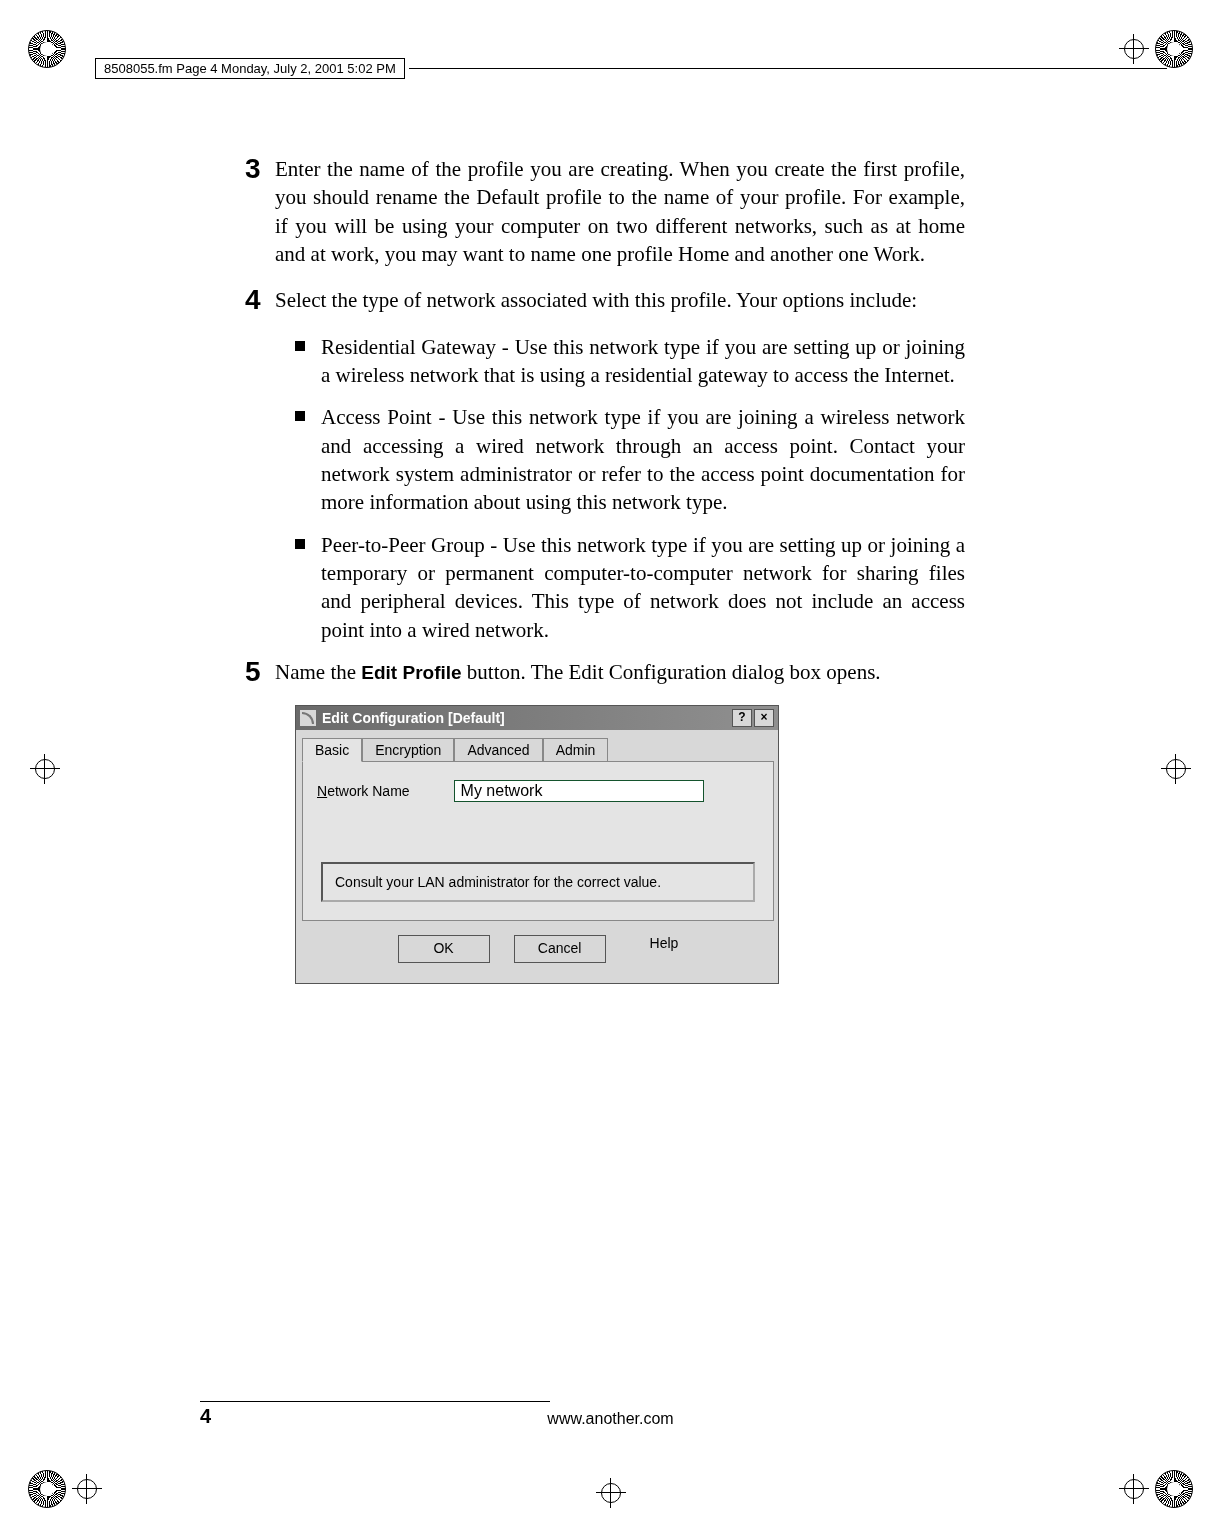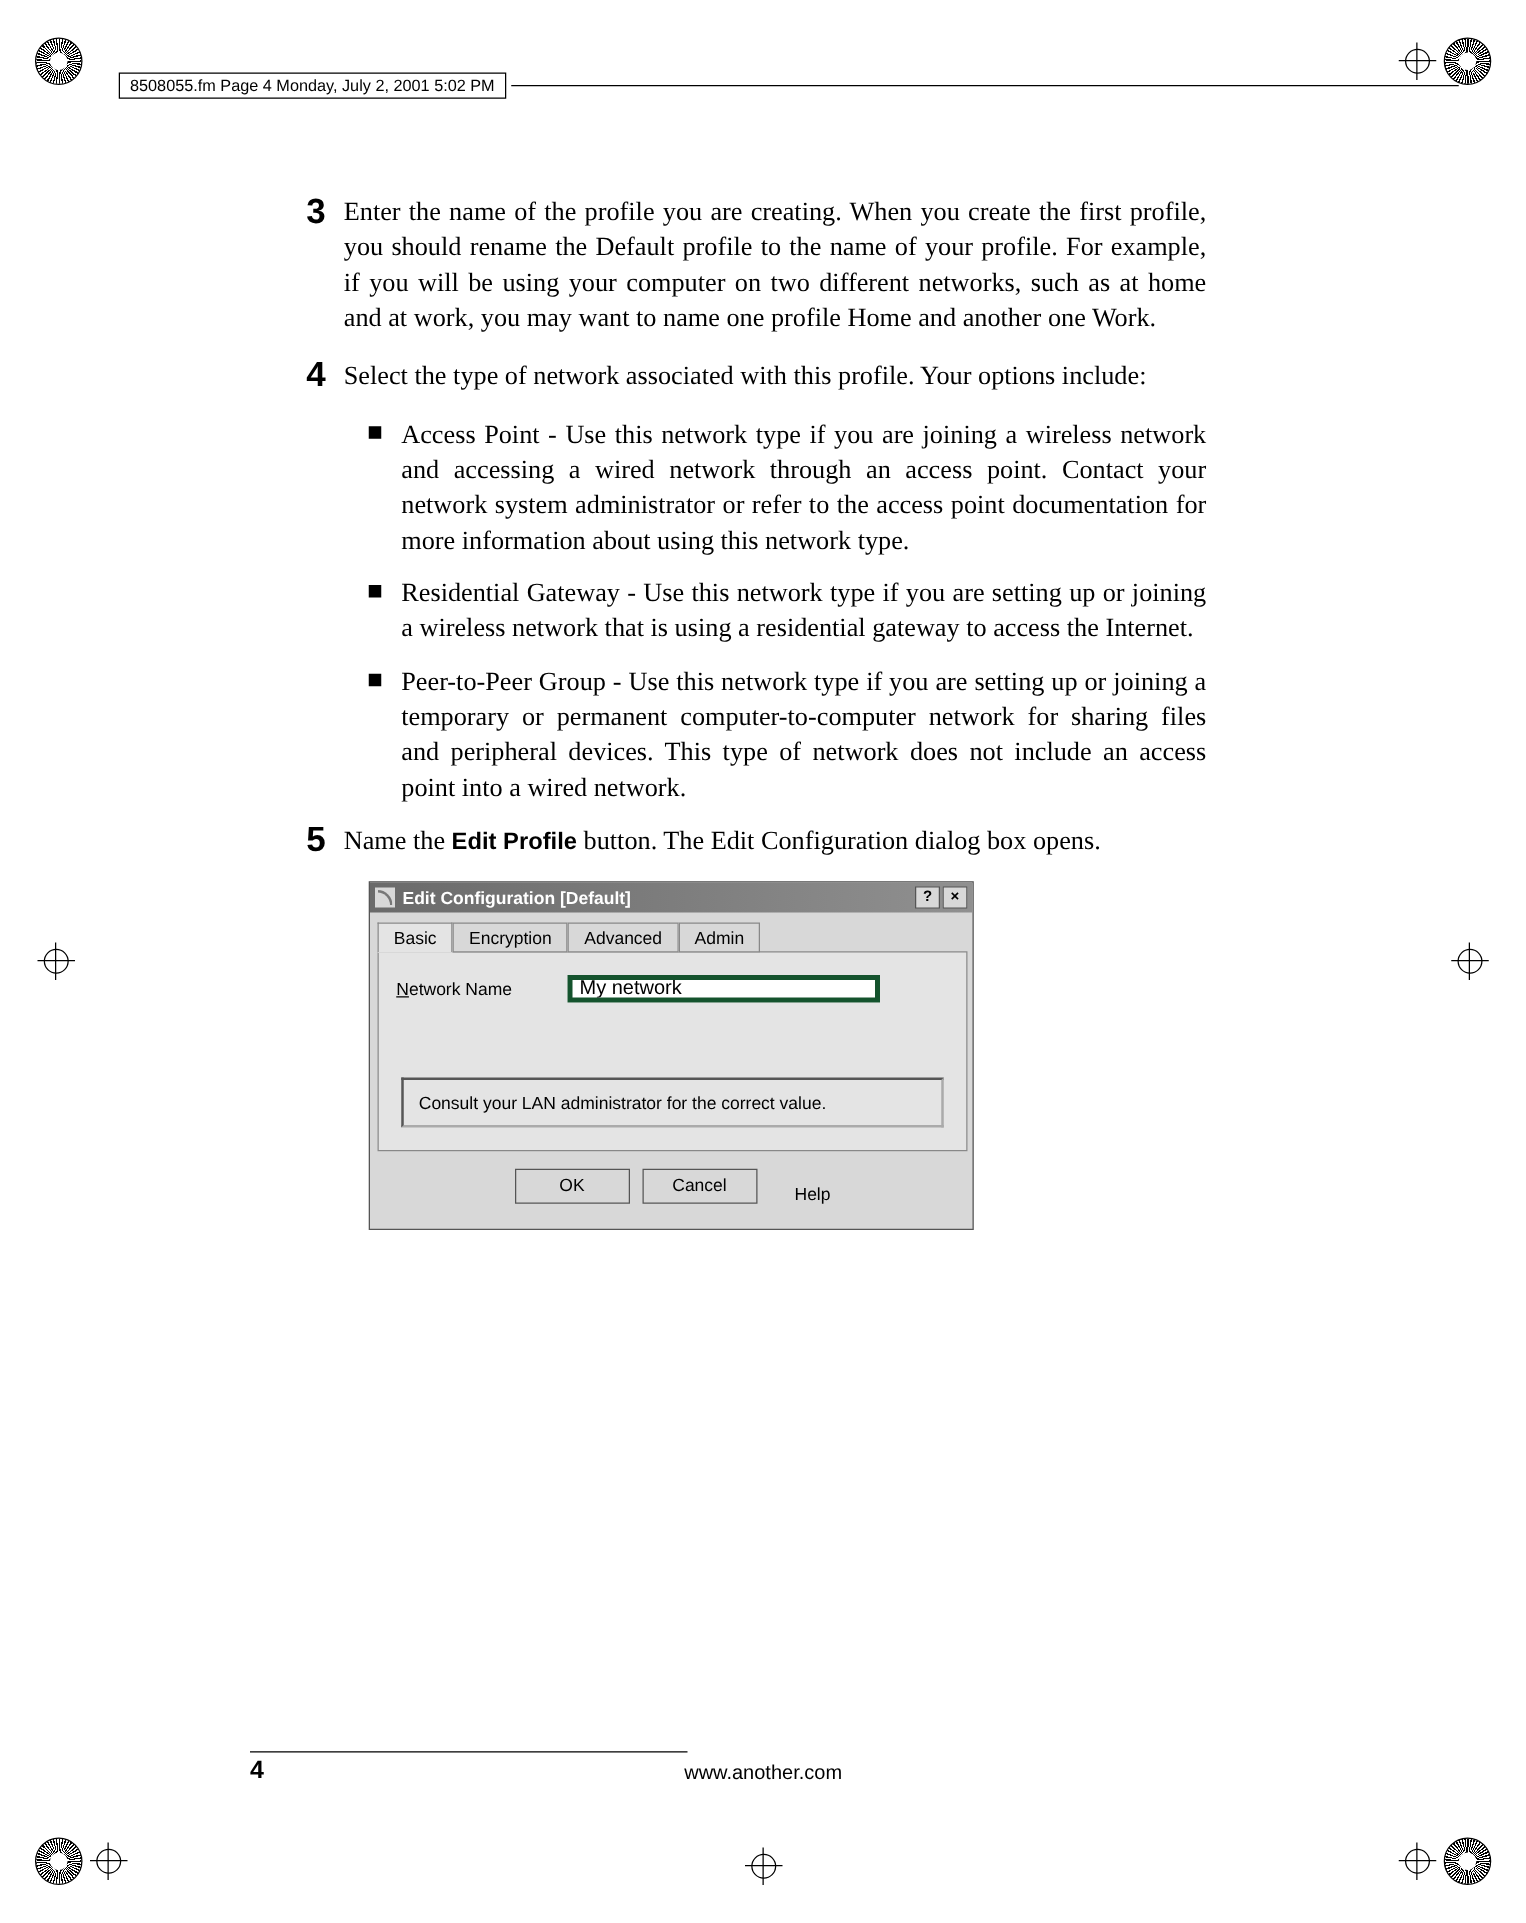--- a/index.html
+++ b/index.html
@@ -173,44 +173,44 @@
 .tab-panel {
   border: 1px solid #888;
   background: #e4e4e4;
   margin-top: -1px;
   padding: 18px 14px 18px 14px;
 }
 .field-row { display:flex; align-items:center; margin-bottom: 60px; gap: 32px;}
 .field-label { font-size:14px; margin-right:12px;}
 .field-label .ul { text-decoration: underline;}
 .field-input {
-  border: 4px solid #14532d;
+  border: 1px solid #14532d;
   background: #fff;
   width: 250px;
   height: 22px;
   padding: 2px 6px;
   font-family: Arial;
   font-size: 16px;
   box-sizing: border-box;
 }
 .info-box {
   border: 2px inset #aaa;
   padding: 10px 12px;
   font-size: 14px;
   background: #e4e4e4;
   margin: 0 4px;
 }
 .info-box p { margin: 0 0 14px 0;}
 .info-box p:last-child { margin-bottom: 0;}
 .dialog-buttons {
   display:flex;
   justify-content: center;
-  gap: 10px;
+  gap: 24px;
   padding: 14px 10px 14px 10px;
-  align-items: flex-end;
+  align-items: flex-start;
 }
 .dlg-btn {
   width: 90px;
   height: 26px;
   border: 1px solid #555;
   background: #d8d8d8;
   font-size: 14px;
   text-align:center;
   line-height: 24px;
 }
@@ -305,25 +305,25 @@
   </div>
 
   <div class="step">
     <div class="step-num">4</div>
     <div class="step-text">Select the type of network associated with this profile. Your options include:</div>
   </div>
 
   <ul class="bullets">
     <li>
       <div class="bullet-mark"></div>
-      <div class="bullet-text">Access Point - Use this network type if you are joining a wireless network and accessing a wired network through an access point. Contact your network system administrator or refer to the access point documentation for more information about using this network type.</div>
+      <div class="bullet-text">Residential Gateway - Use this network type if you are setting up or joining a wireless network that is using a residential gateway to access the Internet.</div>
     </li>
     <li>
       <div class="bullet-mark"></div>
-      <div class="bullet-text">Residential Gateway - Use this network type if you are setting up or joining a wireless network that is using a residential gateway to access the Internet.</div>
+      <div class="bullet-text">Access Point - Use this network type if you are joining a wireless network and accessing a wired network through an access point. Contact your network system administrator or refer to the access point documentation for more information about using this network type.</div>
     </li>
     <li>
       <div class="bullet-mark"></div>
       <div class="bullet-text">Peer-to-Peer Group - Use this network type if you are setting up or joining a temporary or permanent computer-to-computer network for sharing files and peripheral devices. This type of network does not include an access point into a wired network.</div>
     </li>
   </ul>
 
   <div class="step">
     <div class="step-num">5</div>
     <div class="step-text">

